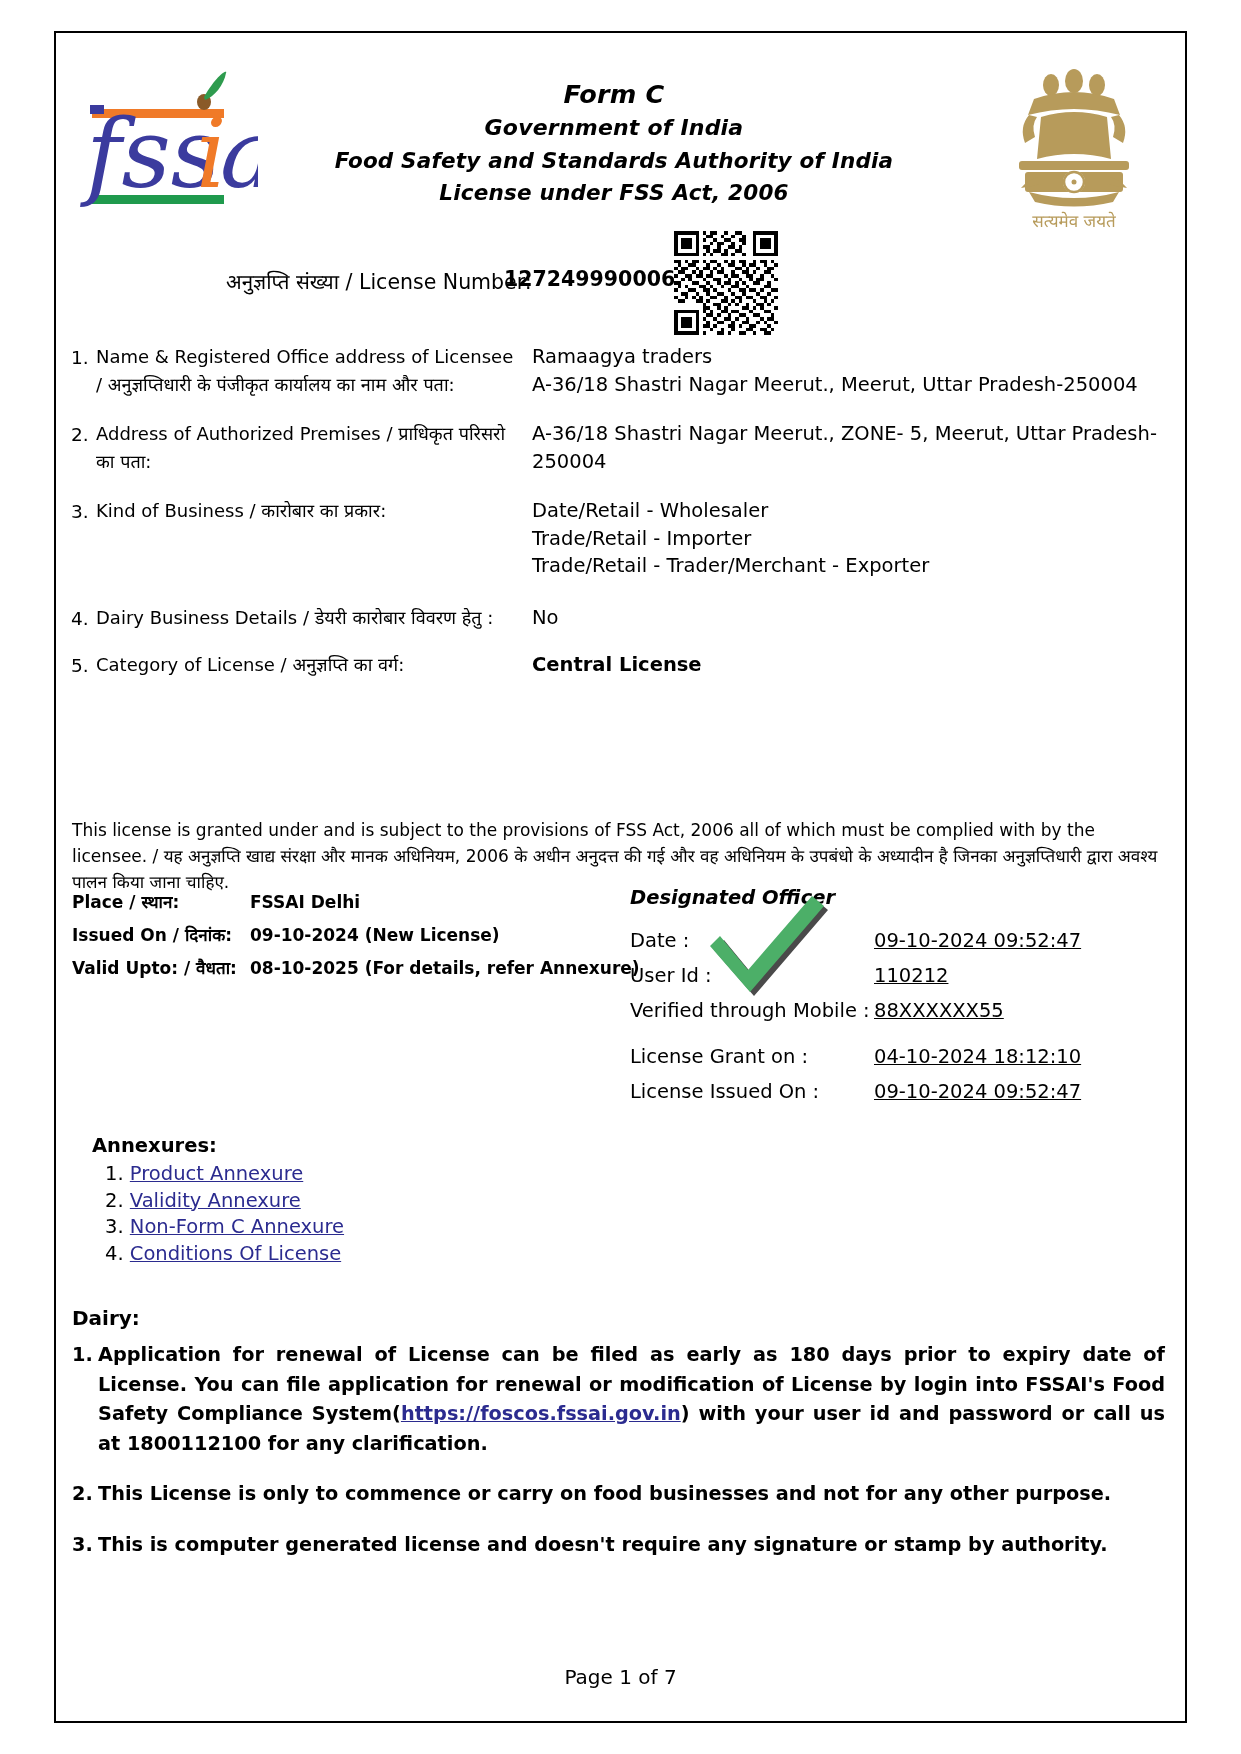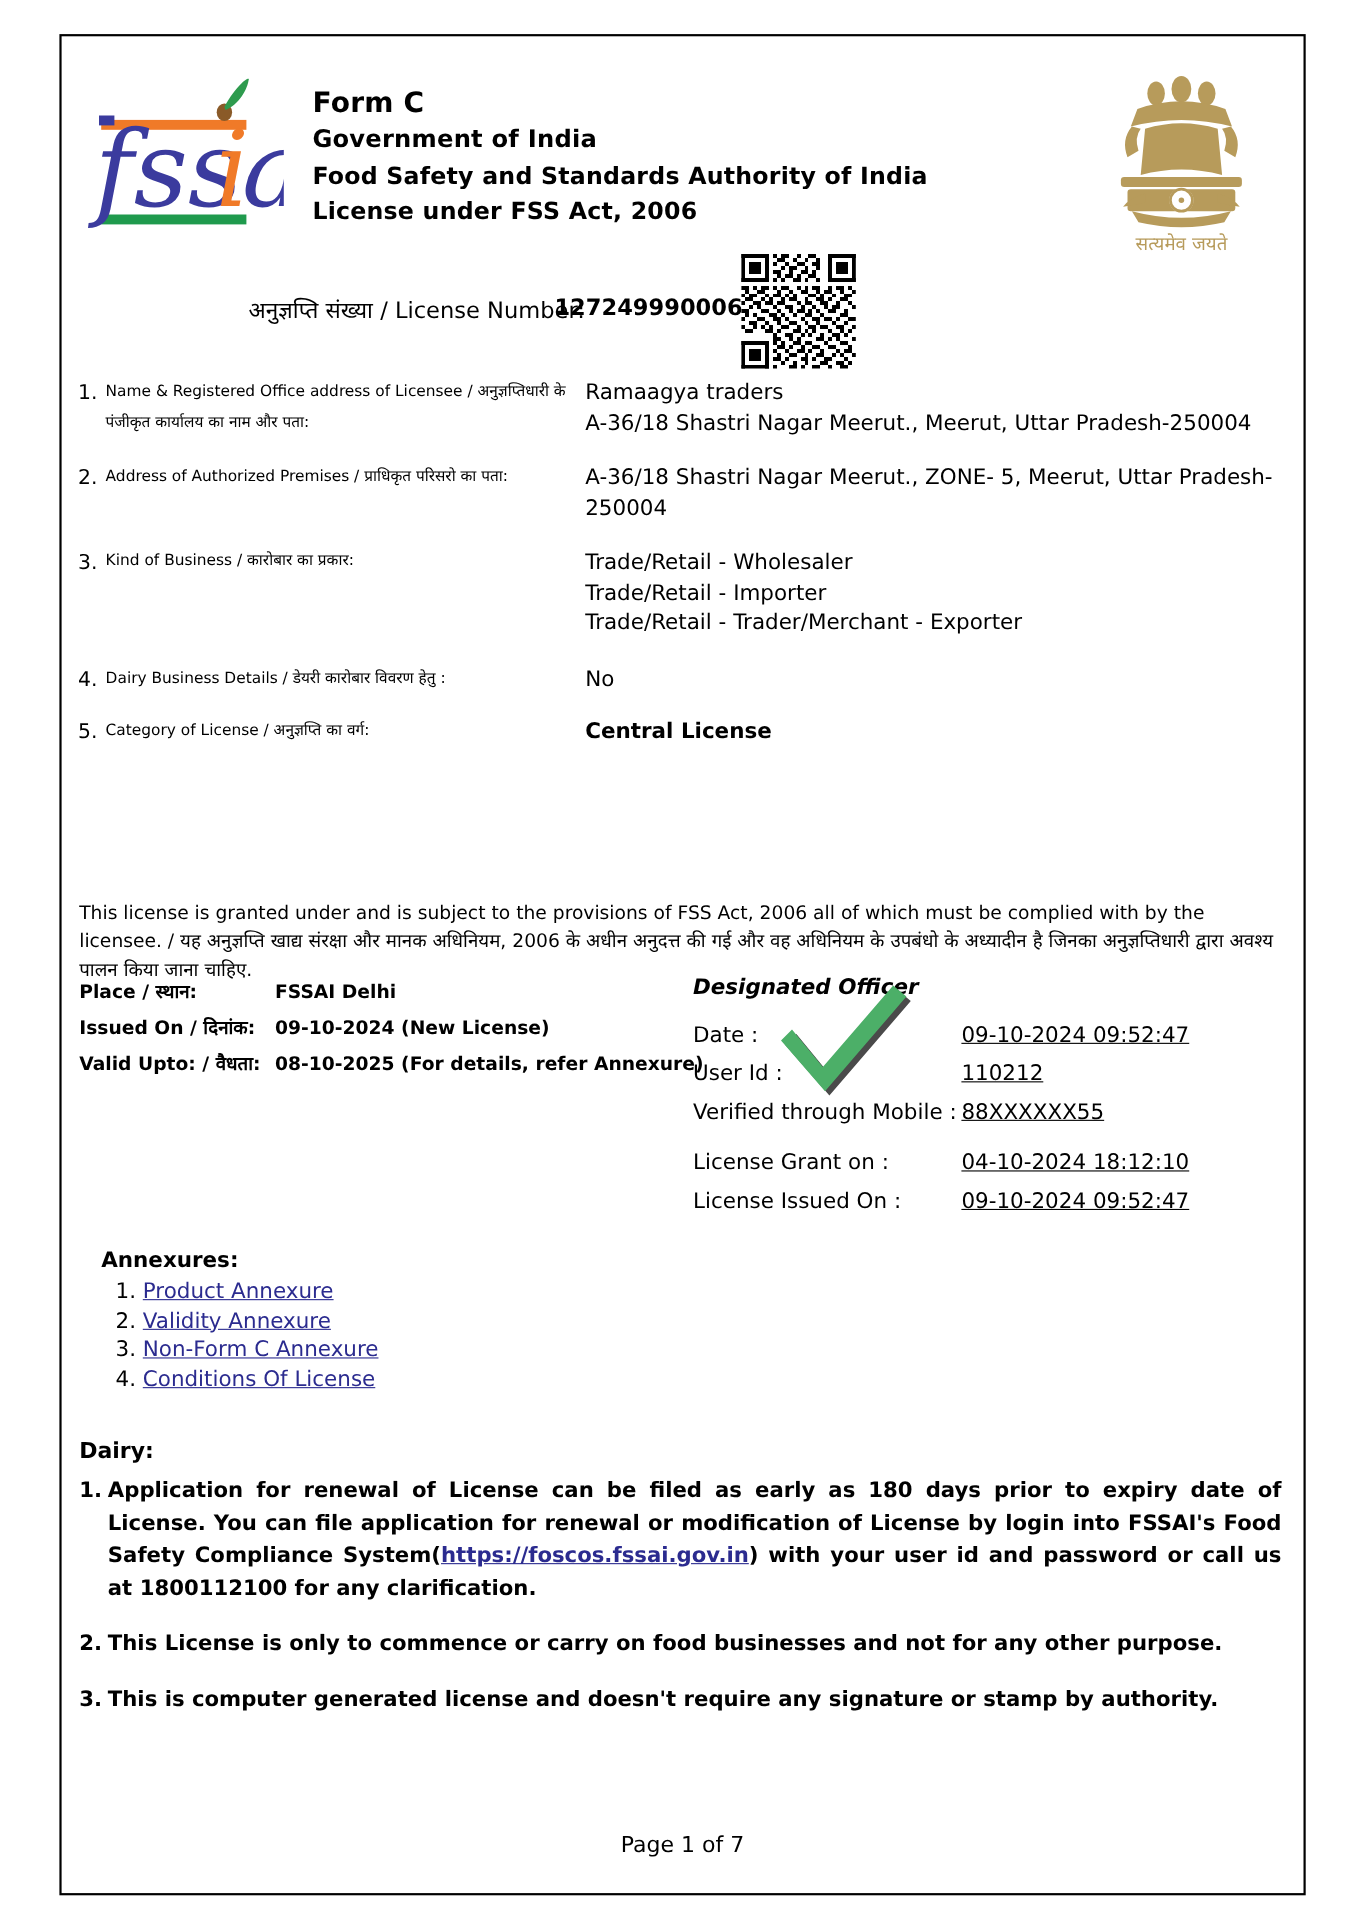--- a/index.html
+++ b/index.html
@@ -52,20 +52,22 @@
     width: 180px;
     height: 148px;
   }
   .logo svg { display:block; }
 
   .header-titles {
     position: absolute;
     left: 230px;
     top: 46px;
     width: 660px;
+    text-align: center;
+    font-style: italic;
   }
   .header-titles div {
     font-weight: bold;
     color: #000;
     letter-spacing: .2px;
   }
   .ht1 { font-size: 25.5px; line-height: 34px; }
   .ht2 { font-size: 22px; line-height: 34px; }
   .ht3 { font-size: 21.5px; line-height: 32px; }
   .ht4 { font-size: 21.5px; line-height: 32px; }
@@ -128,21 +130,21 @@
     width: 42px;
     flex: 0 0 42px;
     font-size: 18.5px;
     padding-left: 17px;
     box-sizing: border-box;
     padding-top: 4px;
   }
   .row .label {
     width: 422px;
     flex: 0 0 422px;
-    font-size: 14px;
+    font-size: 18px;
     line-height: 27.5px;
   }
   .row .value {
     flex: 1 1 auto;
     font-size: 19.5px;
     line-height: 27.5px;
     padding-left: 14px;
   }
   .value .vline { display: block; }
   .value .bold { font-weight: bold; }
@@ -567,21 +569,21 @@
         <div class="label">Address of Authorized Premises / प्राधिकृत परिसरो का पता:</div>
         <div class="value">
           <span class="vline">A-36/18 Shastri Nagar Meerut., ZONE- 5, Meerut, Uttar Pradesh-250004</span>
         </div>
       </div>
 
       <div class="row" style="margin-top:22px;">
         <div class="num">3.</div>
         <div class="label">Kind of Business / कारोबार का प्रकार:</div>
         <div class="value">
-          <span class="vline">Trade/Retail - Wholesaler</span>
+          <span class="vline">Date/Retail - Wholesaler</span>
           <span class="vline">Trade/Retail - Importer</span>
           <span class="vline">Trade/Retail - Trader/Merchant - Exporter</span>
         </div>
       </div>
 
       <div class="row" style="margin-top:24px;">
         <div class="num">4.</div>
         <div class="label">Dairy Business Details / डेयरी कारोबार विवरण हेतु :</div>
         <div class="value">
           <span class="vline">No</span>

